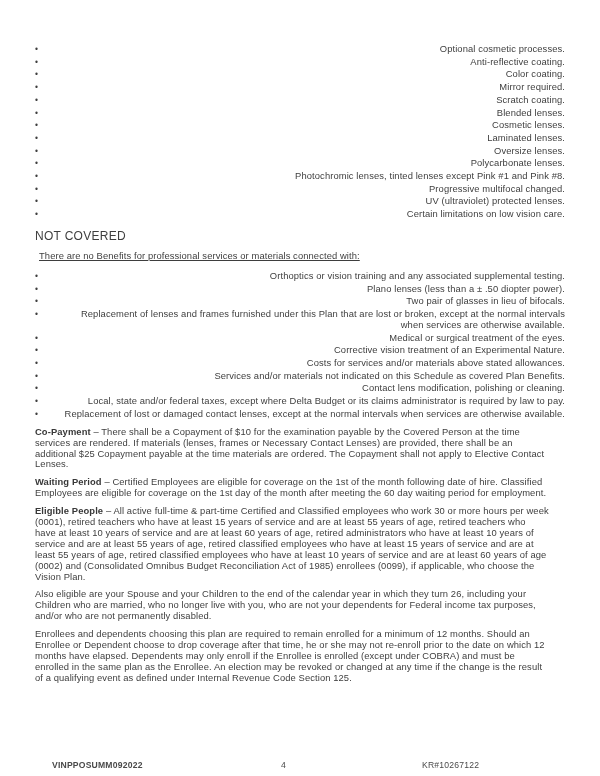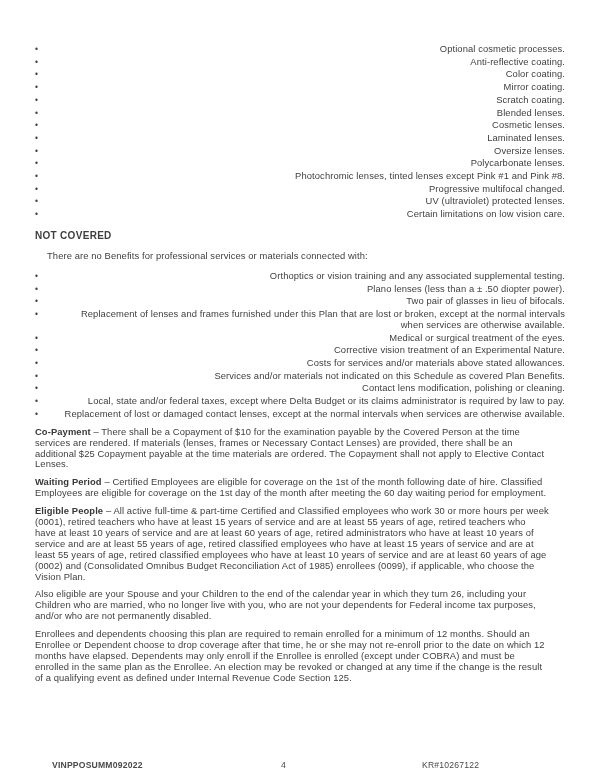--- a/index.html
+++ b/index.html
@@ -28,25 +28,25 @@
     margin: 0 0 1.8px 0;
   }
   .b-marker {
     flex: 0 0 28px;
     width: 28px;
     font-size: 8.5px;
   }
   .b-text { flex: 1 1 auto; text-align: right; }
   .section-heading {
     margin: 11px 0 0 0;
-    font-weight: 700;
-    font-size: 10px;
+    font-weight: 400;
+    font-size: 12px;
     letter-spacing: 0.3px;
   }
-  .intro { margin: 9px 0 0 12px; }
+  .intro { margin: 9px 0 0 4px; text-decoration: underline; }
   ul.bullets.second { margin-top: 9px; }
   .para { margin: 7px 16px 0 0; }
   .para strong { font-weight: 700; color: #383838; }
   .footer {
     position: absolute;
     top: 760px;
     left: 0;
     width: 600px;
     font-size: 8.6px;
     line-height: 10px;
@@ -71,21 +71,21 @@
       <li>
         <span class="b-marker">•</span>
         <span class="b-text">Anti-reflective coating.</span>
       </li>
       <li>
         <span class="b-marker">•</span>
         <span class="b-text">Color coating.</span>
       </li>
       <li>
         <span class="b-marker">•</span>
-        <span class="b-text">Mirror coating.</span>
+        <span class="b-text">Mirror required.</span>
       </li>
       <li>
         <span class="b-marker">•</span>
         <span class="b-text">Scratch coating.</span>
       </li>
       <li>
         <span class="b-marker">•</span>
         <span class="b-text">Blended lenses.</span>
       </li>
       <li>

